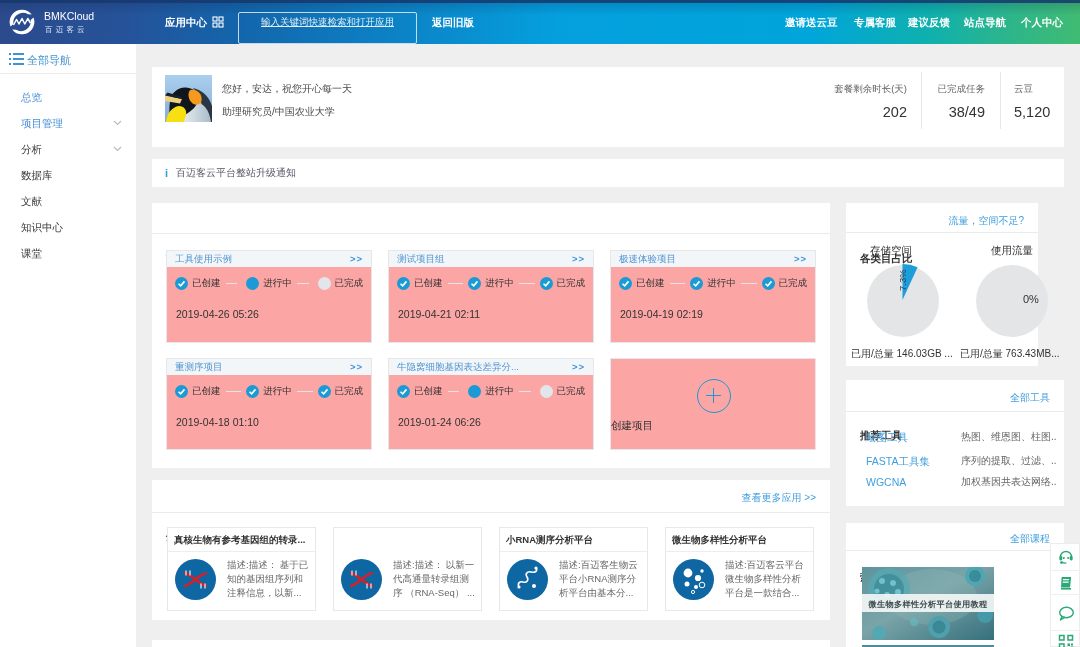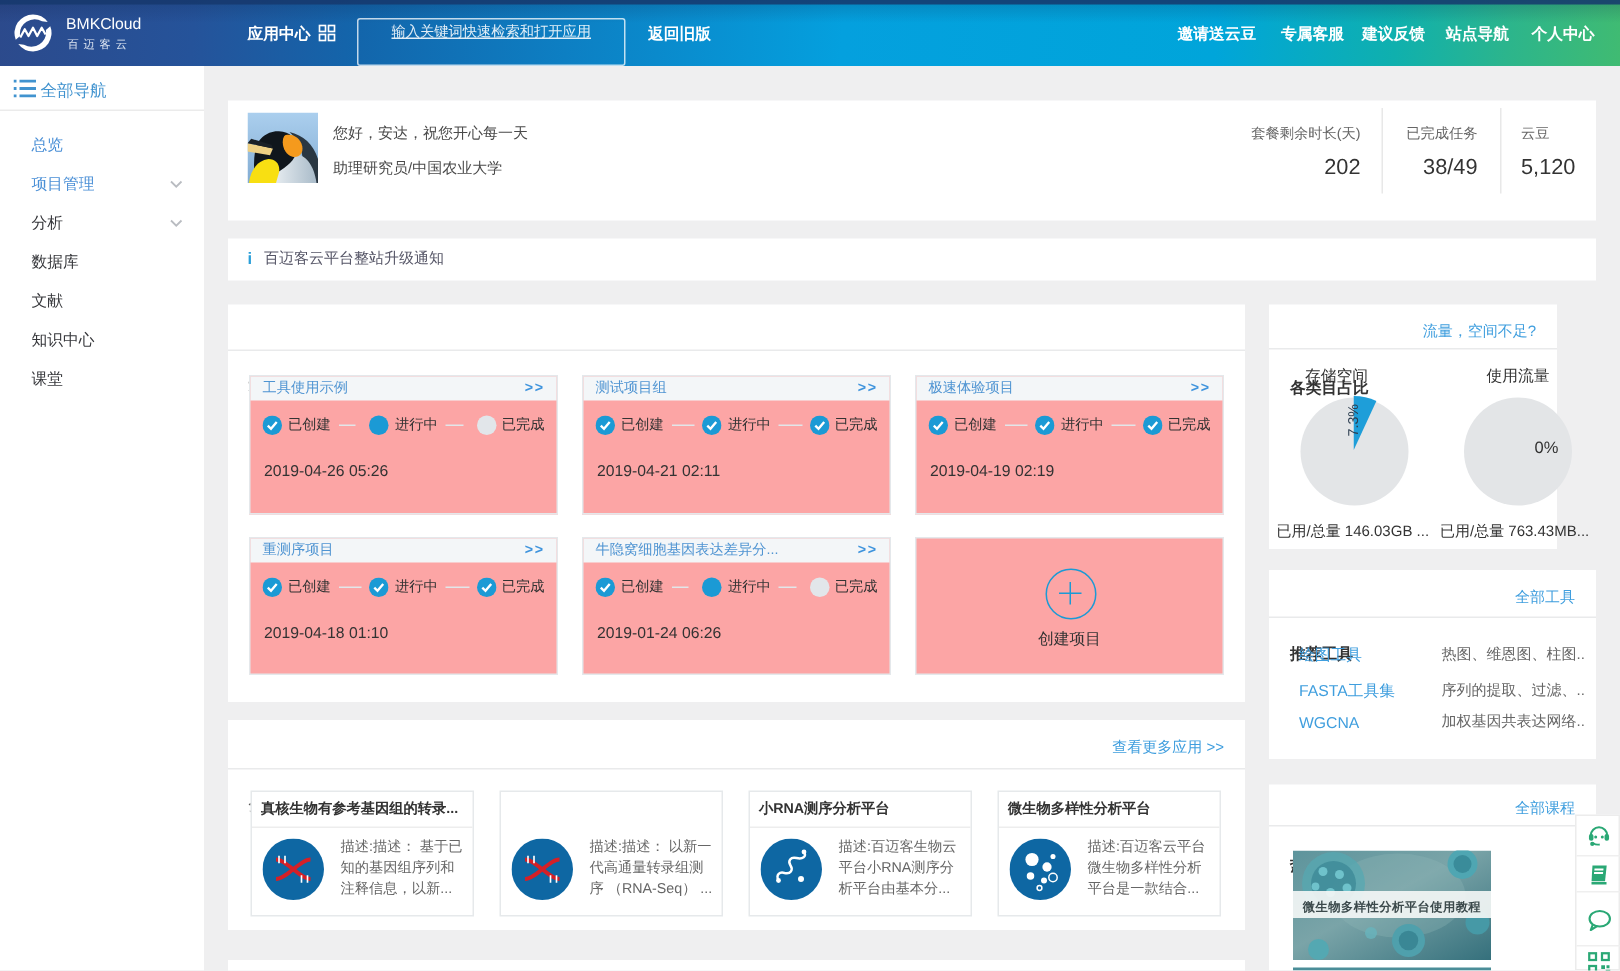--- a/index.html
+++ b/index.html
@@ -283,21 +283,21 @@
         <span class="dotg"></span>
         <span>已完成</span>
       </div>
       <div class="date">2019-01-24 06:26</div>
     </div>
     <div class="pc" style="left:458px;top:155px;height:92px;">
       <div style="position:absolute;left:86px;top:20px;width:34px;height:34px;border:1.5px solid #1b9ad5;border-radius:50%;">
         <div style="position:absolute;left:8px;top:14.5px;width:15px;height:1.8px;background:#1b9ad5;"></div>
         <div style="position:absolute;left:14.6px;top:8px;width:1.8px;height:15px;background:#1b9ad5;"></div>
       </div>
-      <div style="position:absolute;left:0;top:60px;width:100%;text-align:center;font-size:10.5px;color:#333;">创建项目</div>
+      <div style="position:absolute;left:0;top:60px;width:100%;font-size:10.5px;color:#333;">创建项目</div>
     </div>
   </div>
 
 <div class="card" id="ana">
   <div class="chead" style="top:11px;">分析</div>
   <div class="clink">查看更多应用 &gt;&gt;</div>
   <div class="cdiv" style="top:32px;"></div>
 <div class="ac" style="left:15px;">
       <div class="at ell">真核生物有参考基因组的转录...</div>
       <div class="ic"><svg width="41" height="41" viewBox="0 0 41 41">

